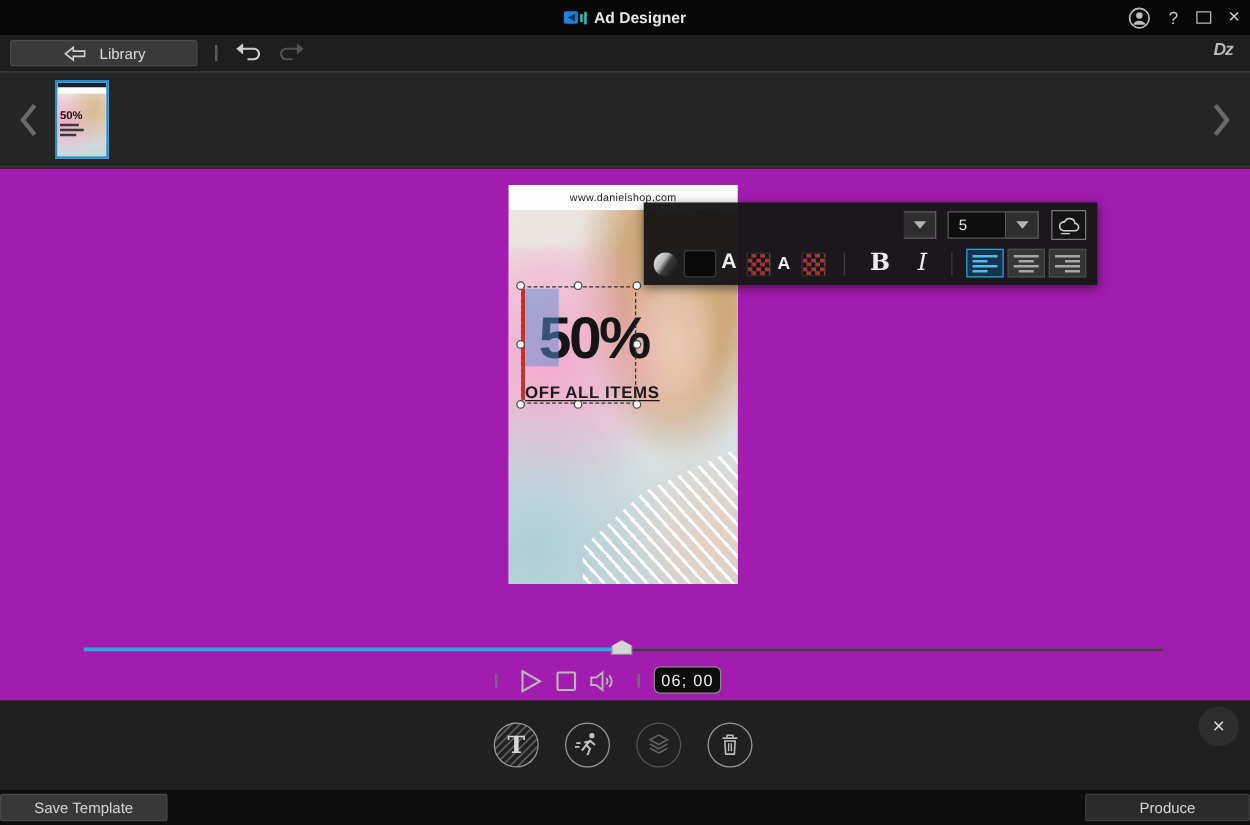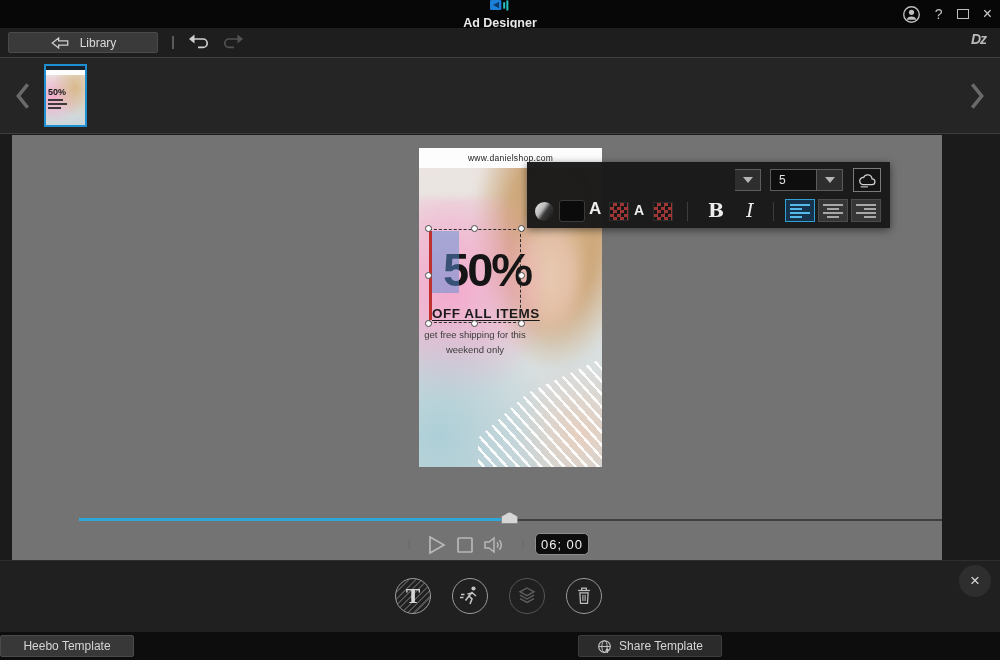--- a/index.html
+++ b/index.html
@@ -3,21 +3,21 @@
 <meta charset="utf-8">
 <style>
   * { margin:0; padding:0; box-sizing:border-box; }
   html,body { background:#000; }
   body { font-family:"Liberation Sans", sans-serif; }
   .app { position:relative; width:1000px; height:660px; background:#1b1b1b; overflow:hidden; }
   .abs { position:absolute; }
 
   
   .titlebar { left:0; top:0; width:1000px; height:28px; background:#070707; }
-  .title-center { left:0; top:0; width:100%; height:28px; display:flex; align-items:center; justify-content:center; gap:4px;flex-direction:column; }
+  .title-center { left:0; top:0; width:100%; height:28px; display:flex; align-items:center; justify-content:center; gap:4px; }
   .app-title { color:#e8e8e8; font-size:12.5px; font-weight:bold; }
   .title-right { right:8px; top:0; height:28px; display:flex; align-items:center; gap:14px; }
   .help-glyph { color:#c0c0c0; font-size:14px; cursor:default; }
   .max-icon { width:12px; height:10px; border:1.5px solid #bdbdbd; display:inline-block; }
   .close-glyph { color:#d0d0d0; font-size:16px; line-height:1; }
 
   
   .navbar { left:0; top:28px; width:1000px; height:29px; background:#1e1e1e; }
   .library-btn { left:8px; top:4px; width:150px; height:21px; background:#3a3a3a; border:1px solid #4a4a4a; border-radius:2px; display:flex; align-items:center; justify-content:center; gap:10px; cursor:pointer; }
   .library-btn span.lbl { color:#dcdcdc; font-size:12px; }
@@ -35,21 +35,21 @@
   .thumb .t-dark { height:4px; background:#16222e; }
   .thumb .t-white { height:5px; background:#fdfdfd; }
   .thumb .t-body { position:relative; height:50px; background:
       radial-gradient(ellipse at 75% 25%, #d9b98c 0%, rgba(217,185,140,0) 55%),
       radial-gradient(ellipse at 20% 45%, rgba(246,160,200,.85) 0%, rgba(246,160,200,0) 65%),
       linear-gradient(170deg,#ece4e0 0%,#d4dcde 70%,#c9d4d8 100%); }
   .thumb .t-50 { position:absolute; left:2px; top:12px; font-size:9px; font-weight:800; color:#141414; }
   .thumb .t-line { position:absolute; left:2px; height:2px; background:#3a3a3a; }
 
   
-  .stage { left:12px; top:135px; width:930px; height:425px; background:#737373; }
+  .stage { left:0; top:135px; width:1000px; height:425px; background:#a21caf; }
 
   
   .ad { left:407px; top:13px; width:183px; height:319px; background:#fff; }
   .ad-urlbar { height:20px; background:#fdfdfd; display:flex; align-items:center; justify-content:center; }
   .ad-url { font-size:8.5px; color:#1a1a1a; letter-spacing:.3px; }
   .ad-body { position:relative; height:299px; overflow:hidden; background:linear-gradient(170deg,#ece5e1 0%,#dde2e2 55%,#ccd7da 100%); }
   .hair-blob { left:55px; top:-15px; width:145px; height:215px; background:radial-gradient(ellipse at 55% 35%, #dcba8d 0%, #cda77a 40%, rgba(205,167,122,0) 72%); filter:blur(4px); }
   .face-blob { left:92px; top:45px; width:75px; height:125px; background:radial-gradient(ellipse, #e9cab2 0%, #e2bfa6 45%, rgba(226,191,166,0) 75%); filter:blur(4px); }
   .shoulder-blob { left:95px; top:195px; width:110px; height:120px; background:radial-gradient(ellipse at 60% 60%, #e7cfbe 0%, rgba(231,207,190,0) 70%); filter:blur(4px); }
   .pink-overlay { left:-20px; top:30px; width:145px; height:200px; background:radial-gradient(ellipse at 35% 45%, rgba(247,158,200,.85) 0%, rgba(247,158,200,.45) 45%, rgba(247,158,200,0) 75%); filter:blur(3px); }
@@ -218,24 +218,20 @@
       <div class="ad-body">
         <div class="abs hair-blob"></div>
         <div class="abs face-blob"></div>
         <div class="abs shoulder-blob"></div>
         <div class="abs pink-overlay"></div>
         <div class="abs blue-overlay"></div>
         <div class="abs stripes"></div>
 
         <div class="abs ad-headline">50%</div>
         <div class="abs ad-subhead">OFF ALL ITEMS</div>
-        <div class="abs ad-bodytext">
-          <div>get free shipping for this</div>
-          <div>weekend only</div>
-        </div>
 
         <div class="abs marquee">
           <div class="sel-highlight"></div>
           <div class="sel-caret"></div>
           <span class="handle h-tl"></span>
           <span class="handle h-tm"></span>
           <span class="handle h-tr"></span>
           <span class="handle h-ml"></span>
           <span class="handle h-mr"></span>
           <span class="handle h-bl"></span>
@@ -353,28 +349,20 @@
           <line x1="10.8" y1="10.5" x2="10.8" y2="17.5" stroke="#bdbdbd" stroke-width="1.2"></line>
           <line x1="13.2" y1="10.5" x2="13.2" y2="17.5" stroke="#bdbdbd" stroke-width="1.2"></line>
         </svg>
       </span>
     </div>
     <div class="abs panel-close">×</div>
   </div>
 
   <div class="abs footer">
     <div class="f-btn save-btn">
-      <span>Heebo Template</span>
-    </div>
-    <div class="f-btn share-btn">
-      <span>
-        <svg width="15" height="15" viewBox="0 0 16 16">
-          <circle cx="8" cy="8" r="6.2" fill="none" stroke="#c9c9c9" stroke-width="1.2"></circle>
-          <ellipse cx="8" cy="8" rx="2.8" ry="6.2" fill="none" stroke="#c9c9c9" stroke-width="1"></ellipse>
-          <line x1="2" y1="8" x2="14" y2="8" stroke="#c9c9c9" stroke-width="1"></line>
-          <path d="M11 15 v-4 M9.3 12.5 L11 10.8 L12.7 12.5" fill="none" stroke="#c9c9c9" stroke-width="1.2"></path>
-        </svg>
-      </span>
-      <span>Share Template</span>
+      <span>Save Template</span>
+    </div>
+    <div class="f-btn produce-btn">
+      <span>Produce</span>
     </div>
   </div>
 
 </div>
 
 </body></html>

